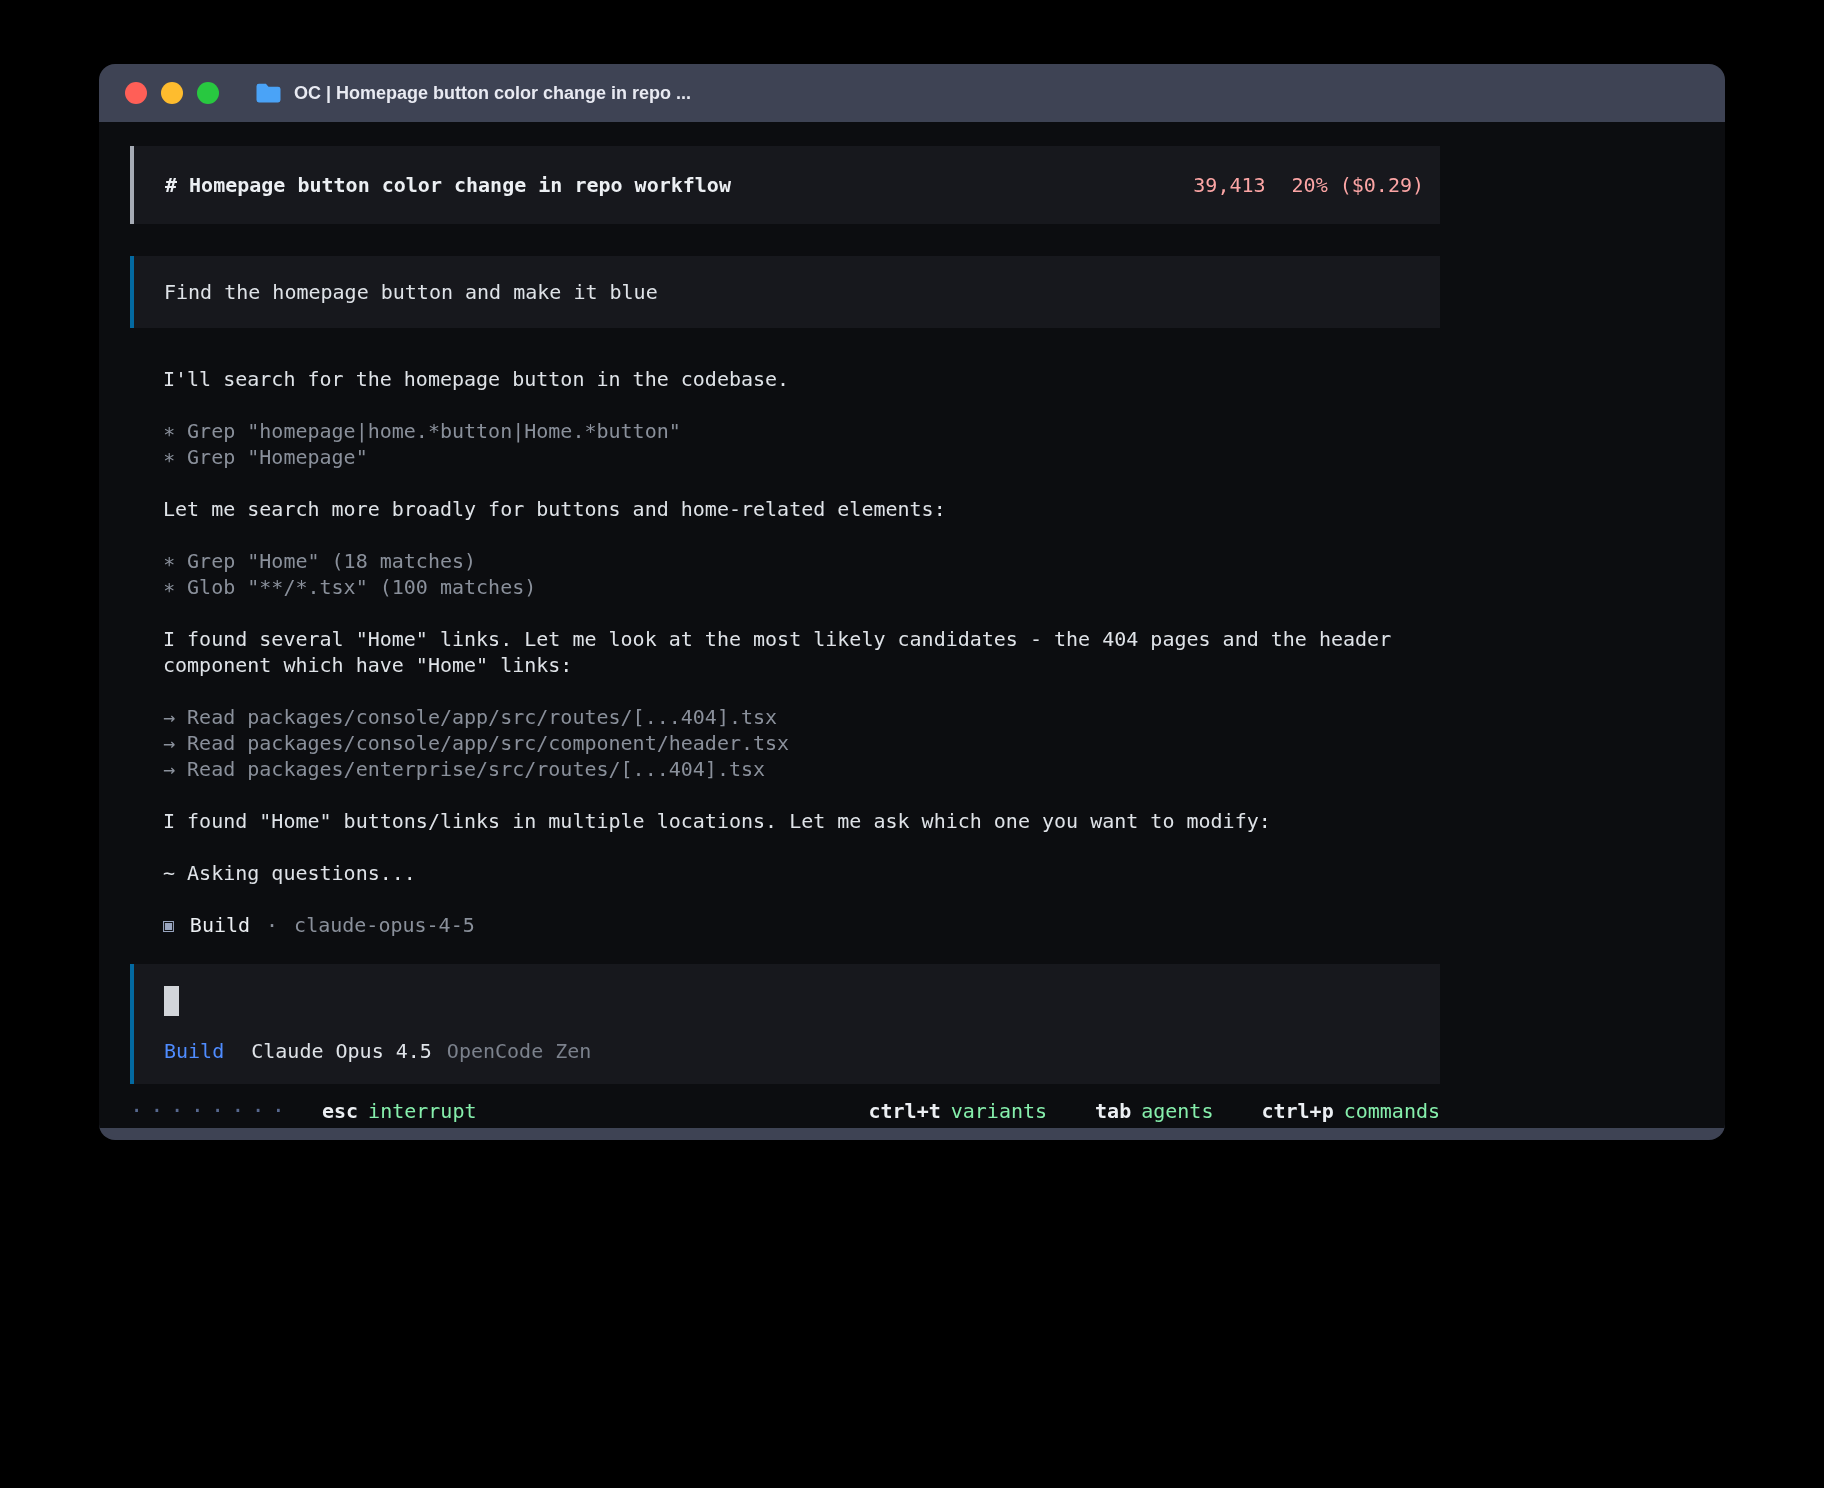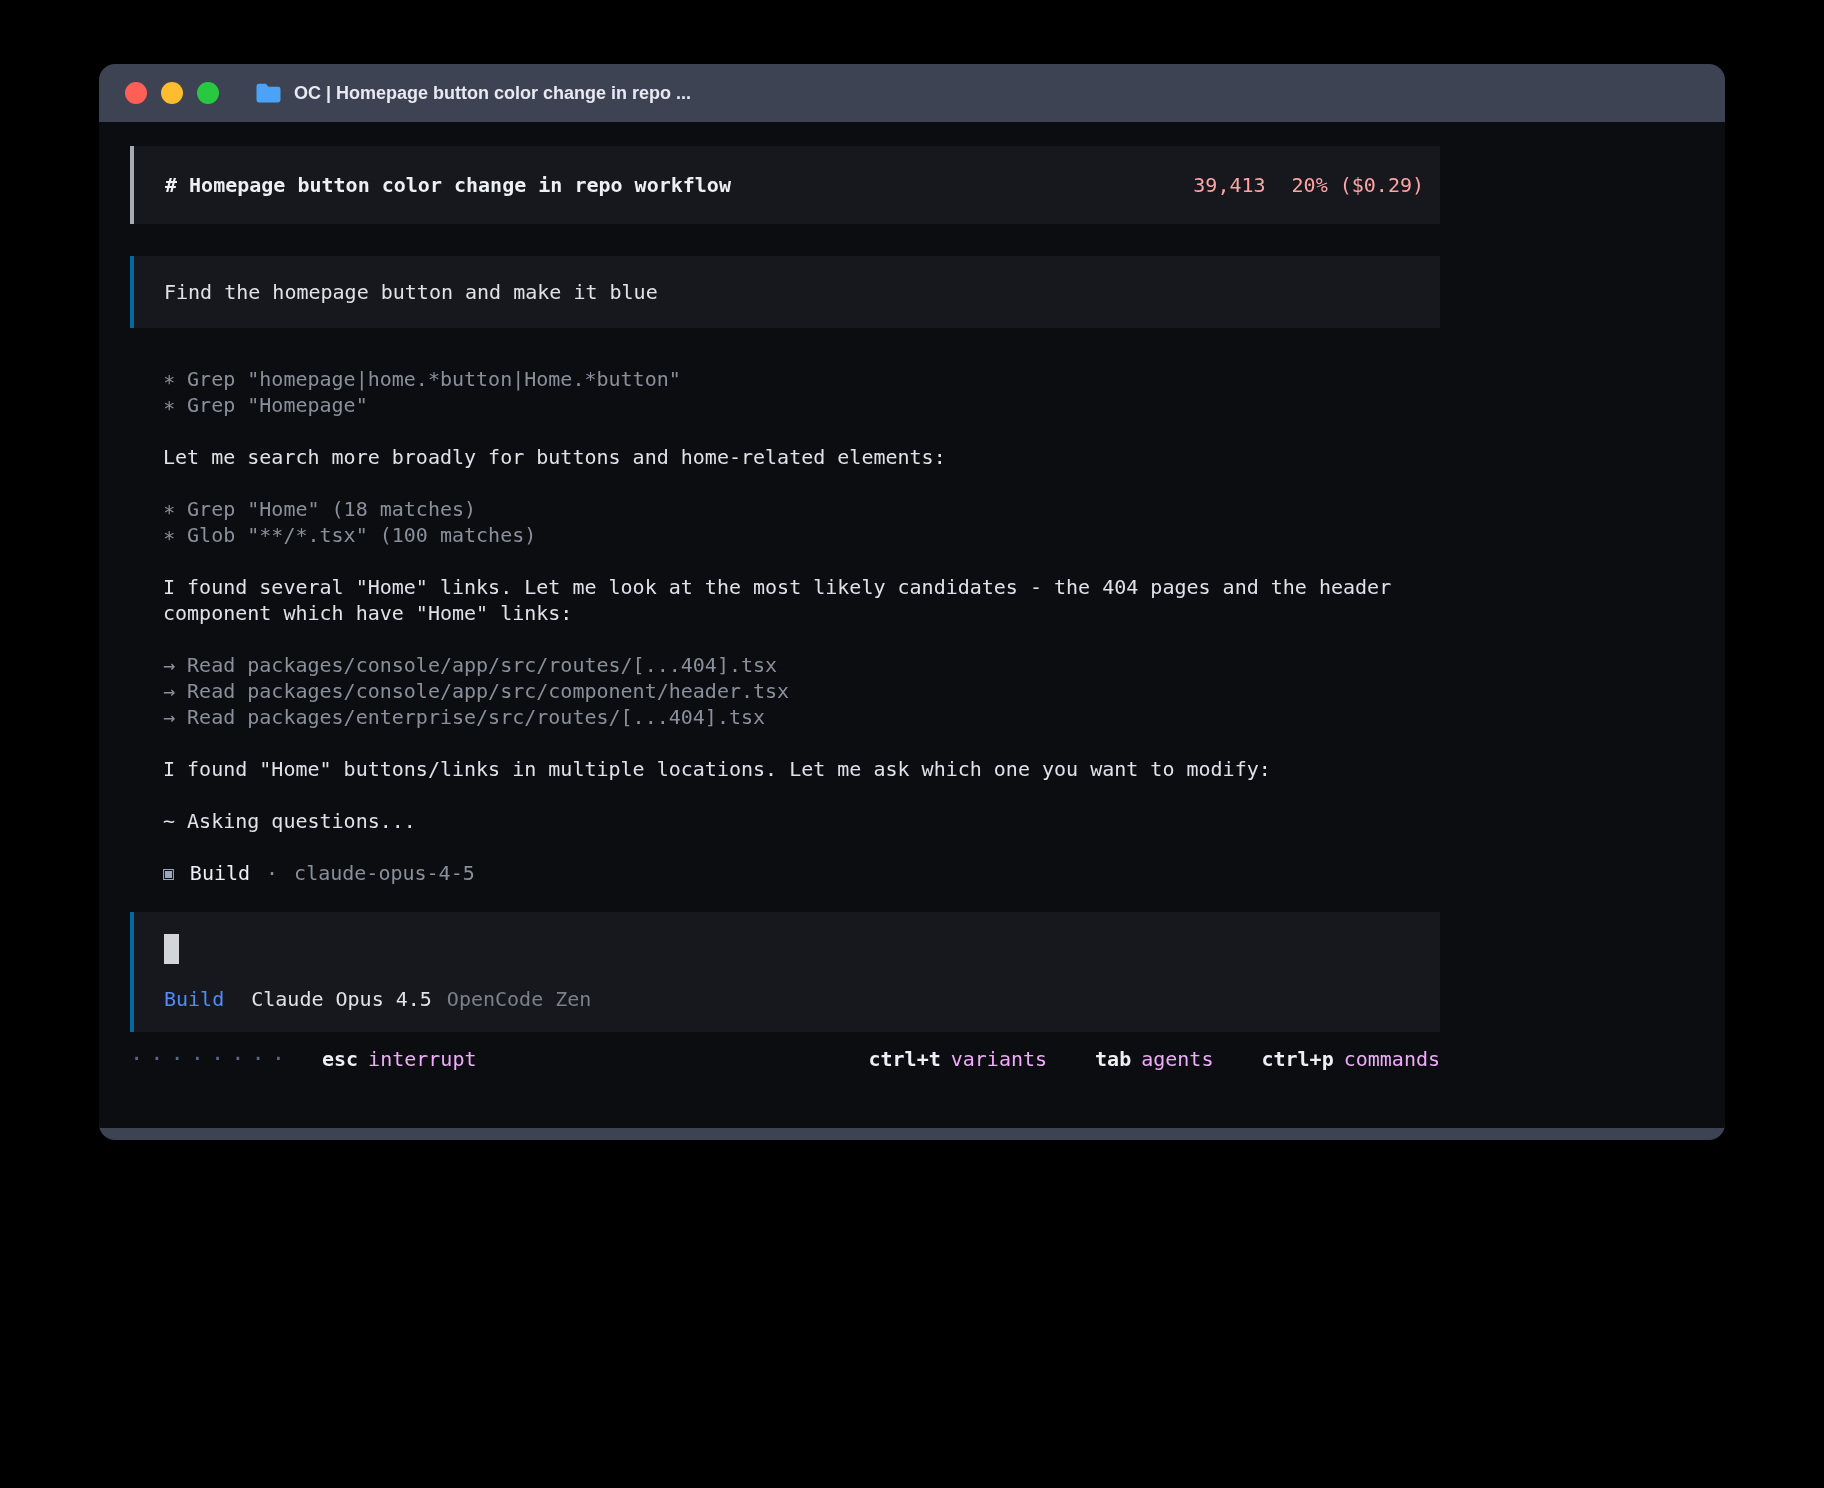--- a/index.html
+++ b/index.html
@@ -88,21 +88,21 @@
 
   .footer {
     margin-top: 14px;
     width: 1310px;
     display: flex; align-items: center; justify-content: space-between;
   }
   .footer-left { display: flex; align-items: center; gap: 30px; }
   .spinner { color: #57688f; letter-spacing: 7px; font-size: 22px; }
   .hint { display: flex; align-items: baseline; gap: 10px; white-space: nowrap; }
   .key { color: #eceff3; font-weight: bold; }
-  .hint-label { color: #f0abfc; }
+  .hint-label { color: #86efac; }
   .footer-right { display: flex; align-items: flex-start; gap: 48px; }
 </style>
 </head>
 <body>
 
 <div class="window">
 
   <div class="titlebar">
     <div class="lights">
       <span class="light close"></span>
@@ -127,20 +127,21 @@
           <span>20% ($0.29)</span>
         </span>
       </div>
 
       <div class="block user-block">
         <span>Find the homepage button and make it blue</span>
       </div>
 
       <div class="messages">
 
+        <div class="para">I'll search for the homepage button in the codebase.</div>
 
         <div class="tool-lines">
           <div>∗ Grep "homepage|home.*button|Home.*button"</div>
           <div>∗ Grep "Homepage"</div>
         </div>
 
         <div class="para">Let me search more broadly for buttons and home-related elements:</div>
 
         <div class="tool-lines">
           <div>∗ Grep "Home" (18 matches)</div>

